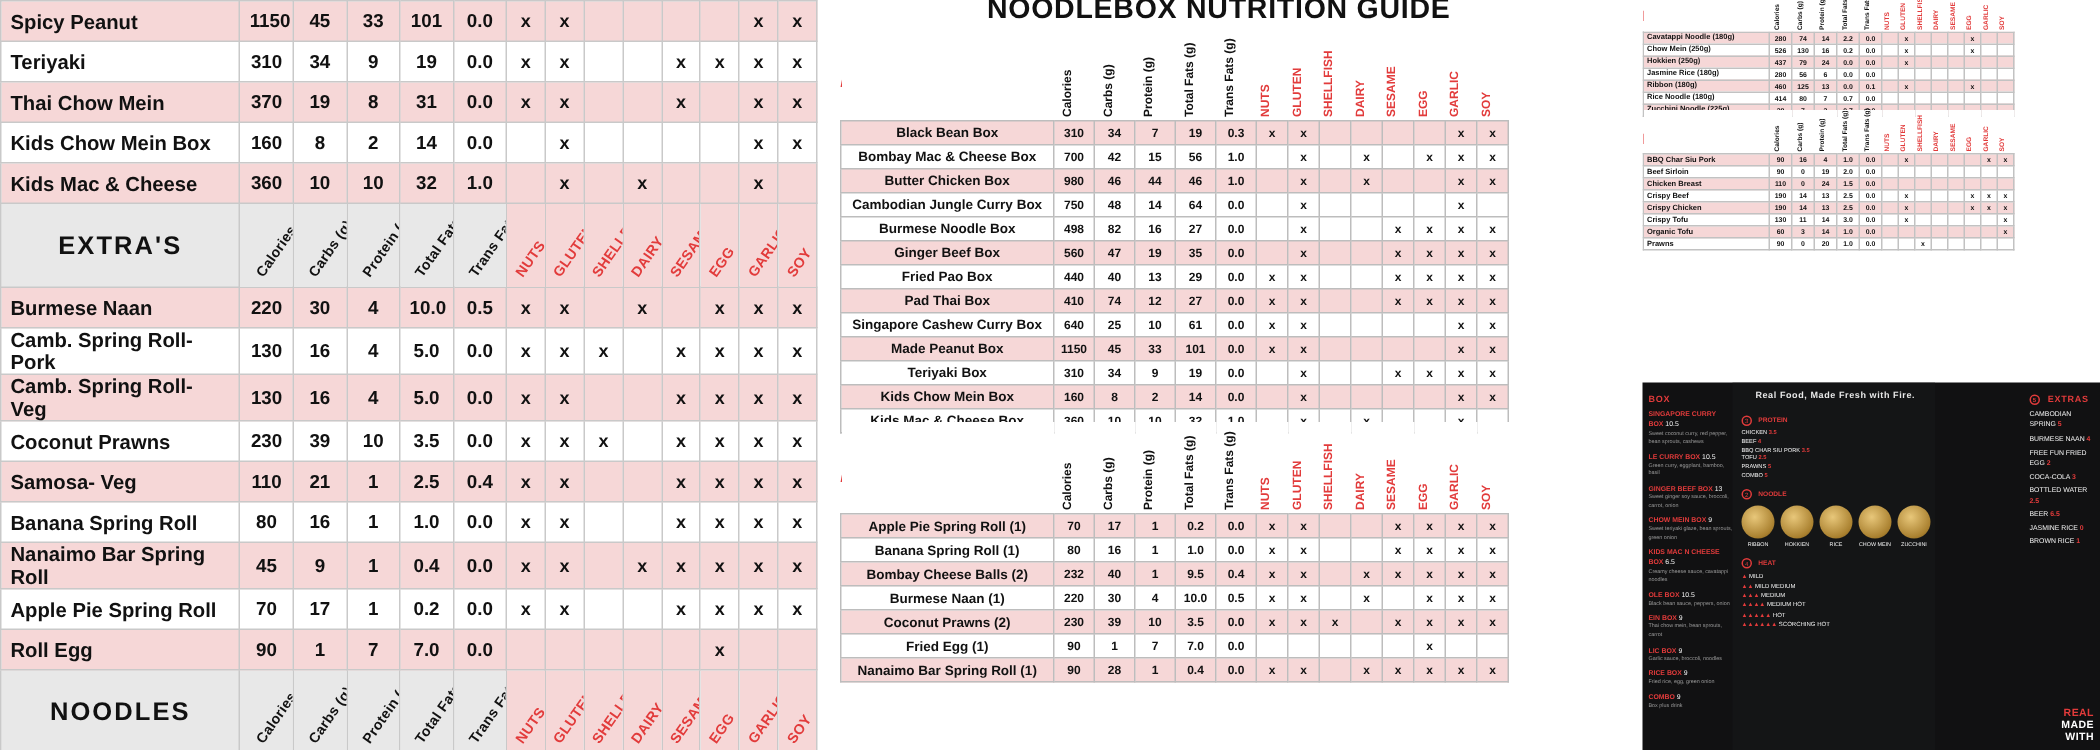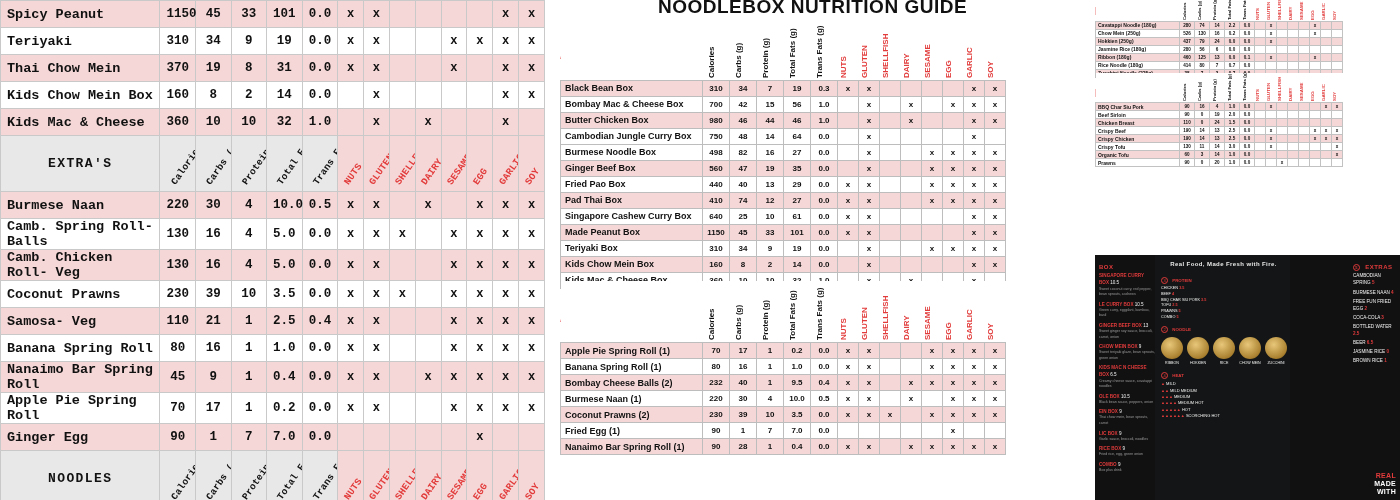--- a/index.html
+++ b/index.html
@@ -8,41 +8,41 @@
     width:1400px; height:500px; overflow:hidden;
     background:#ffffff;
     font-family:"Liberation Sans", sans-serif;
     color:#1a1a1a;
   }
   .page { position:relative; width:1400px; height:500px; }
 
   
   .panel-left {
     position:absolute; left:0; top:0; width:652px; height:500px;
-    overflow:hidden; background:#fff;font-family:Liberation Mono, monospace;
+    overflow:hidden; background:#fff;
   }
   table.big {
     border-collapse:collapse; width:545px; table-layout:fixed;
     font-size:13px;
   }
   table.big td, table.big th {
     border:1px solid #c9c9c9;
     padding:0 6px; height:27px; vertical-align:middle;
     font-weight:bold; color:#111;
   }
   table.big td.name { text-align:left; width:148px; font-size:13.5px; }
   table.big td.num  { text-align:center; width:33px; font-size:12.5px; }
   table.big td.alg  { text-align:center; width:24px; font-size:12px; }
   table.big tr.pink td { background:#f6d7d7; }
   table.big tr.white td { background:#ffffff; }
   table.big td.alg.pinkcell { background:#f6d7d7; }
 
   
   tr.hdr td { background:#e8e8e8; height:56px; }
-  tr.hdr td.name { font-size:13px; letter-spacing:1.4px; text-align:center; }
+  tr.hdr td.name { font-size:17px; letter-spacing:1.4px; text-align:center; }
   tr.hdr td.rot, tr.hdr td.rotpink {
     position:relative; padding:0; overflow:hidden;
   }
   tr.hdr td.rotpink { background:#f6d7d7; }
   .rotlab {
     position:absolute; left:50%; bottom:4px;
     transform-origin:left bottom; transform:rotate(-55deg);
     white-space:nowrap; font-size:9.5px; font-weight:bold; letter-spacing:.2px;
   }
   .rotlab.red { color:#e23b3b; }
@@ -58,21 +58,21 @@
   }
   .sec-head {
     color:#e23b3b; font-size:21px; font-weight:bold; letter-spacing:.5px;
     font-style:italic;
   }
   table.mid { border-collapse:collapse; table-layout:fixed; font-size:8.5px; }
   table.mid td {
     border:1px solid #bdbdbd; height:16px; padding:0 4px;
     font-weight:bold; color:#111;
   }
-  table.mid td.name { text-align:left; width:142px; font-size:9px; }
+  table.mid td.name { text-align:center; width:142px; font-size:9px; }
   table.mid td.num { text-align:center; width:27px; font-size:8px; }
   table.mid td.alg { text-align:center; width:21px; font-size:8px; }
   table.mid tr.pink td { background:#f6d7d7; }
   table.mid tr.white td { background:#fff; }
   table.mid tr.colhdr td { border:none; background:#fff; height:62px; padding:0; position:relative; }
   .mrot {
     position:absolute; left:50%; bottom:2px; transform-origin:left bottom;
     transform:rotate(-90deg); white-space:nowrap;
     font-size:8px; font-weight:bold;
   }
@@ -287,37 +287,37 @@
             <td class="alg pinkcell">x</td>
             <td class="alg pinkcell">x</td>
             <td class="alg pinkcell"></td>
             <td class="alg pinkcell">x</td>
             <td class="alg pinkcell"></td>
             <td class="alg pinkcell">x</td>
             <td class="alg pinkcell">x</td>
             <td class="alg pinkcell">x</td>
           </tr>
           <tr class="white">
-            <td class="name">Camb. Spring Roll- Balls</td>
+            <td class="name">Camb. Spring Roll- Pork</td>
             <td class="num">130</td>
             <td class="num">16</td>
             <td class="num">4</td>
             <td class="num">5.0</td>
             <td class="num">0.0</td>
             <td class="alg">x</td>
             <td class="alg">x</td>
             <td class="alg">x</td>
             <td class="alg"></td>
             <td class="alg">x</td>
             <td class="alg">x</td>
             <td class="alg">x</td>
             <td class="alg">x</td>
           </tr>
           <tr class="pink">
-            <td class="name">Camb. Chicken Roll- Veg</td>
+            <td class="name">Camb. Spring Roll- Veg</td>
             <td class="num">130</td>
             <td class="num">16</td>
             <td class="num">4</td>
             <td class="num">5.0</td>
             <td class="num">0.0</td>
             <td class="alg pinkcell">x</td>
             <td class="alg pinkcell">x</td>
             <td class="alg pinkcell"></td>
             <td class="alg pinkcell"></td>
             <td class="alg pinkcell">x</td>
@@ -399,21 +399,21 @@
             <td class="alg">x</td>
             <td class="alg">x</td>
             <td class="alg"></td>
             <td class="alg"></td>
             <td class="alg">x</td>
             <td class="alg">x</td>
             <td class="alg">x</td>
             <td class="alg">x</td>
           </tr>
           <tr class="pink">
-            <td class="name">Ginger Egg</td>
+            <td class="name">Roll Egg</td>
             <td class="num">90</td>
             <td class="num">1</td>
             <td class="num">7</td>
             <td class="num">7.0</td>
             <td class="num">0.0</td>
             <td class="alg pinkcell"></td>
             <td class="alg pinkcell"></td>
             <td class="alg pinkcell"></td>
             <td class="alg pinkcell"></td>
             <td class="alg pinkcell"></td>

